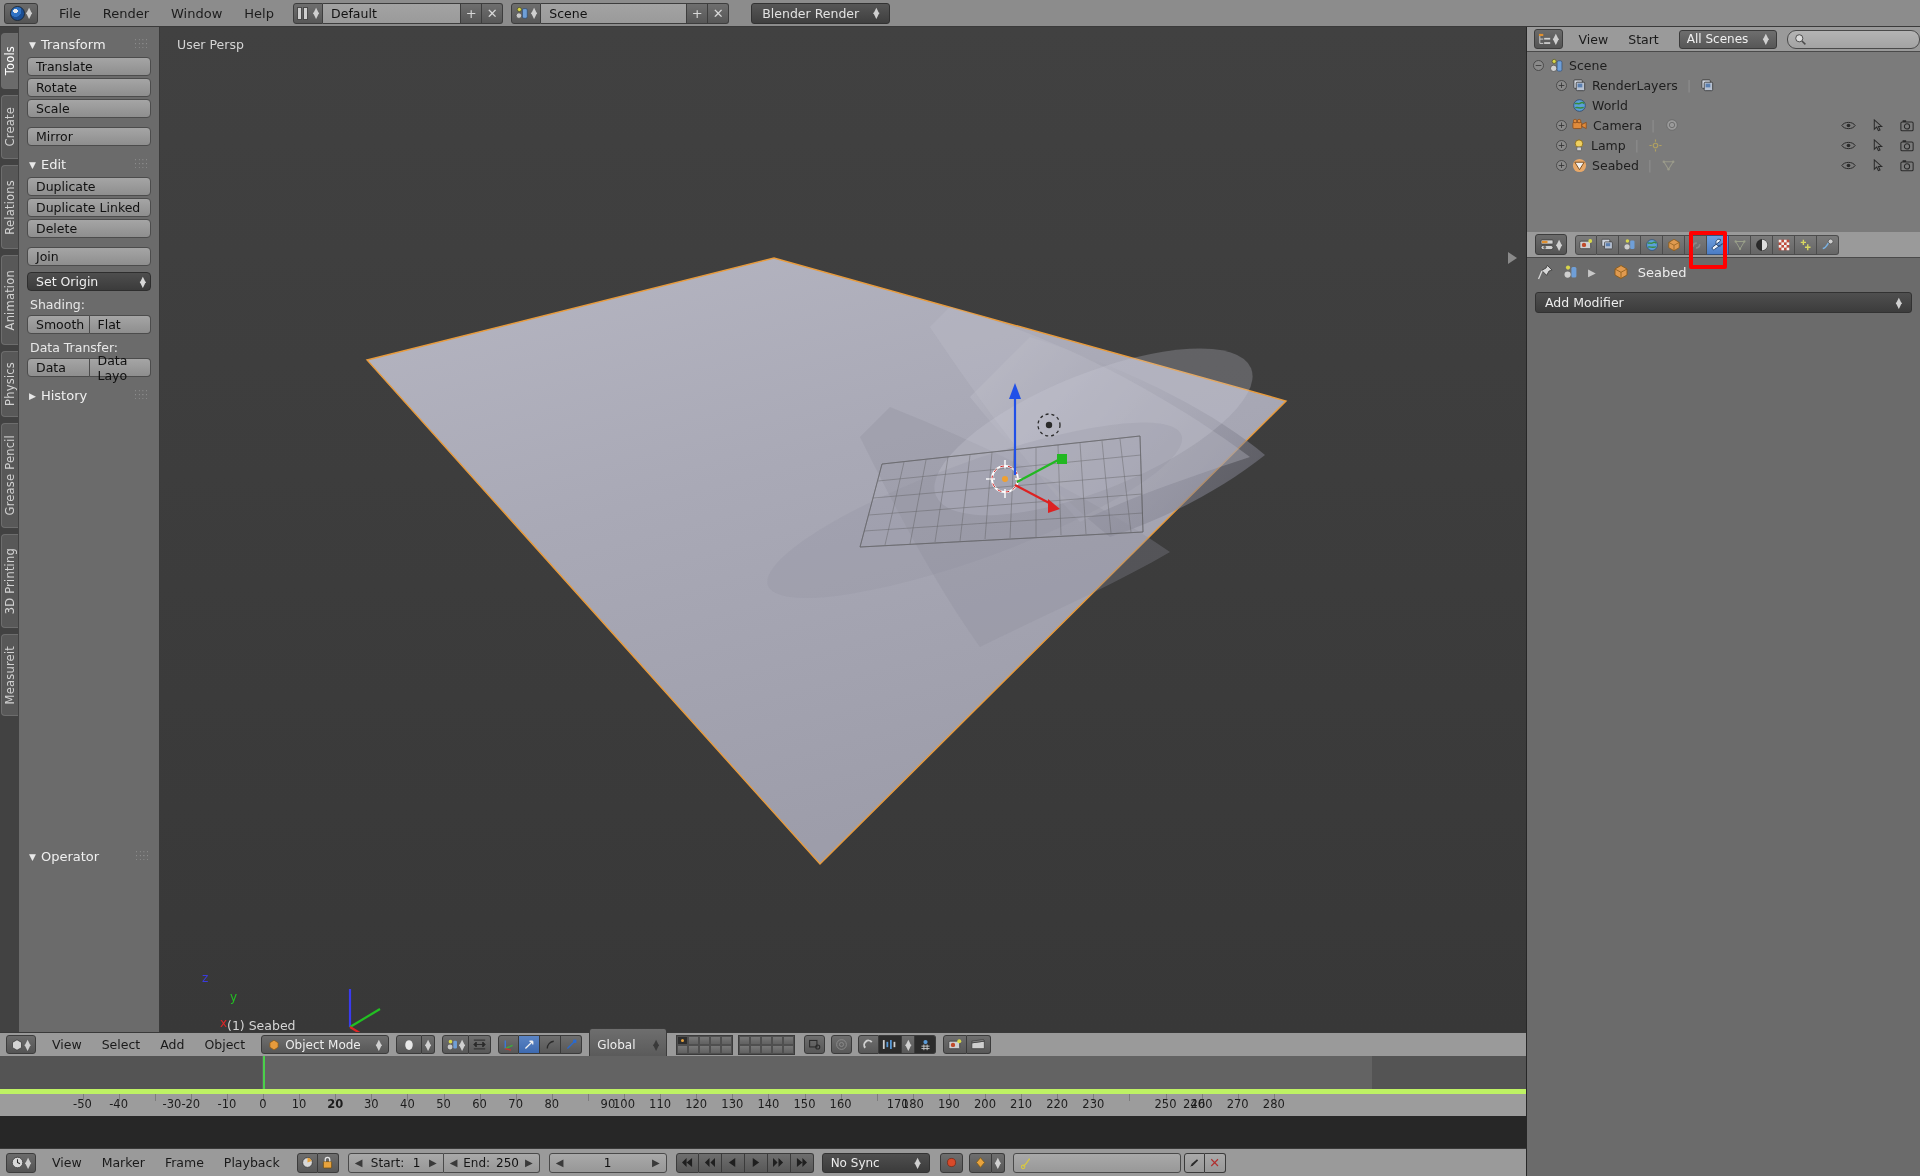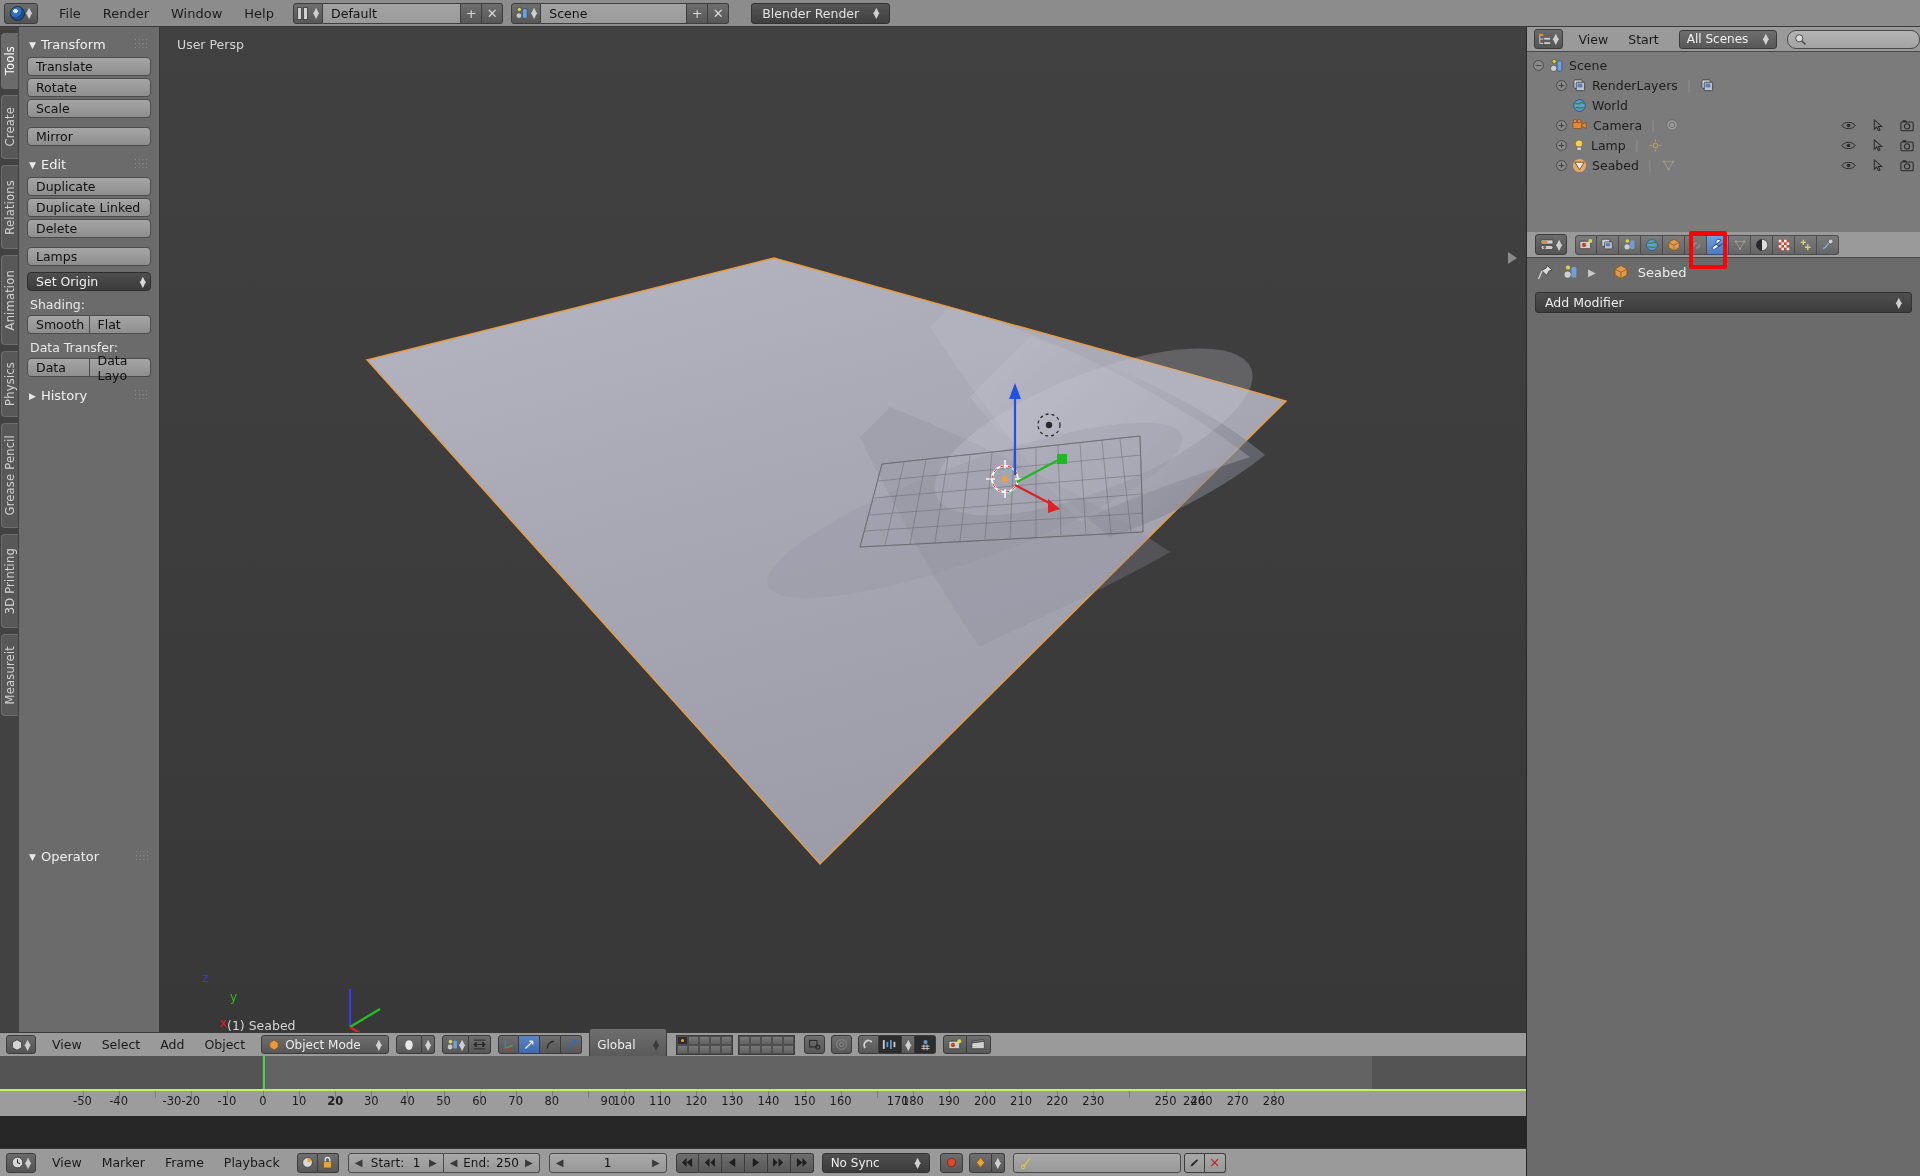--- a/index.html
+++ b/index.html
@@ -173,21 +173,21 @@
   
   .tl-strip {
     position:absolute; left:0; top:1056px; width:1526px; height:60px;
     background:#6e6e6e;
   }
   .tl-scroll { position:absolute;left:0;top:0;width:1526px;height:33px;background:#636363;}
   .tl-range { position:absolute; left:0; top:0; height:33px; background:#545454; }
   .tl-range2 { position:absolute; top:0; height:33px; background:#545454; }
   .tl-playhead { position:absolute; top:0; width:2px; height:33px; background:#4ad04a; }
   .tl-ruler { position:absolute; left:0; top:33px; width:1526px; height:27px;
-     background:#9c9c9c; border-top:2px solid #bef264; }
+     background:#9c9c9c; border-top:5px solid #bef264; }
   .tl-tick { position:absolute; top:3px; font-size:11.5px; color:#1d1d1d; transform:translateX(-50%); }
   .tl-vline { position:absolute; top:0; width:1px; height:7px; background:#7c7c7c; }
 
   .tl-header {
     position:absolute; left:0; top:1148px; width:1526px; height:28px;
     background:#9a9a9a; display:flex;align-items:center;padding-left:4px;gap:0;
     border-top:1px solid #3a3a3a;
   }
   .num-field {
     height:20px;min-width:96px;padding:0 6px;
@@ -392,21 +392,21 @@
       <span>Edit</span>
       <span class="grip">
           <b>::::</b>
           <b>::::</b>
         </span>
     </div>
     <div class="tool-btn">Duplicate</div>
     <div class="tool-btn">Duplicate Linked</div>
     <div class="tool-btn">Delete</div>
     <div class="gap"></div>
-    <div class="tool-btn">Lamps</div>
+    <div class="tool-btn">Join</div>
     <div class="gap" style="height:4px"></div>
     <div class="tool-btn dark">
       <span>Set Origin</span>
       <span class="arrows">
           <span>▲</span>
           <span>▼</span>
         </span>
     </div>
 
     <div class="sub-label">Shading:</div>

